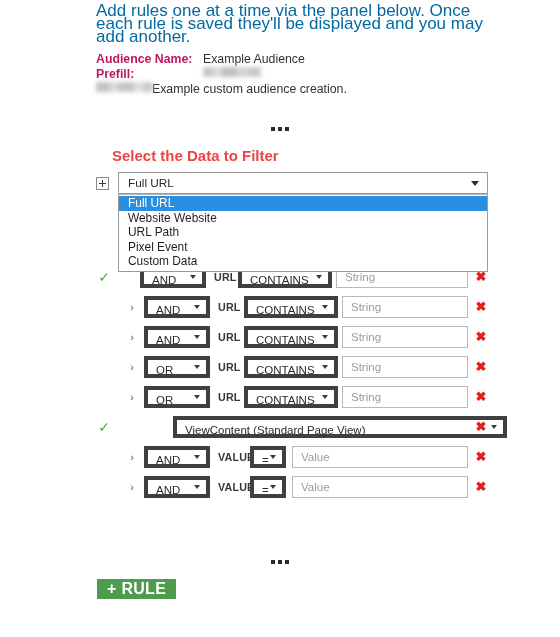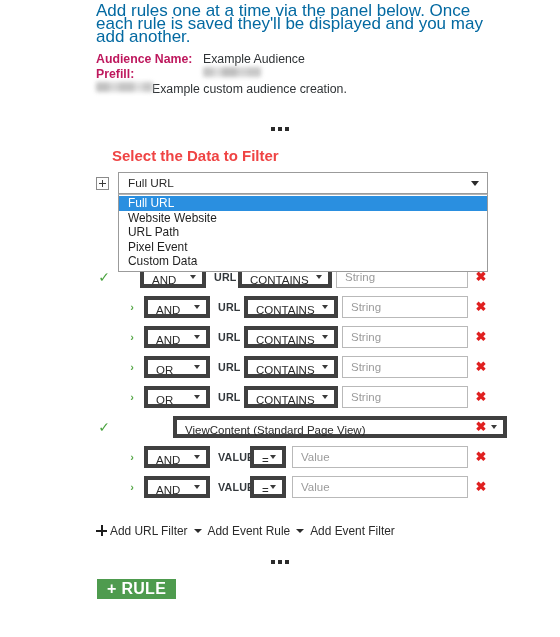--- a/index.html
+++ b/index.html
@@ -447,23 +447,20 @@
 
     <div class="select-popup">
       <div class="opt selected">Full URL</div>
       <div class="opt">Website Website</div>
       <div class="opt">URL Path</div>
       <div class="opt">Pixel Event</div>
       <div class="opt">Custom Data</div>
     </div>
   </div>
 
-  <div class="add-links">
-    <span class="plus-ico"></span><span>Add URL Filter</span><span class="dn-ico"></span><span>Add Event Rule</span><span class="dn-ico"></span><span>Add Event Filter</span>
-  </div>
 
   <div class="ellipsis" style="top:560px;">
     <span></span><span></span><span></span>
   </div>
 
   <div class="rule-btn">+ RULE</div>
 
 </div>
 
 </body></html>

